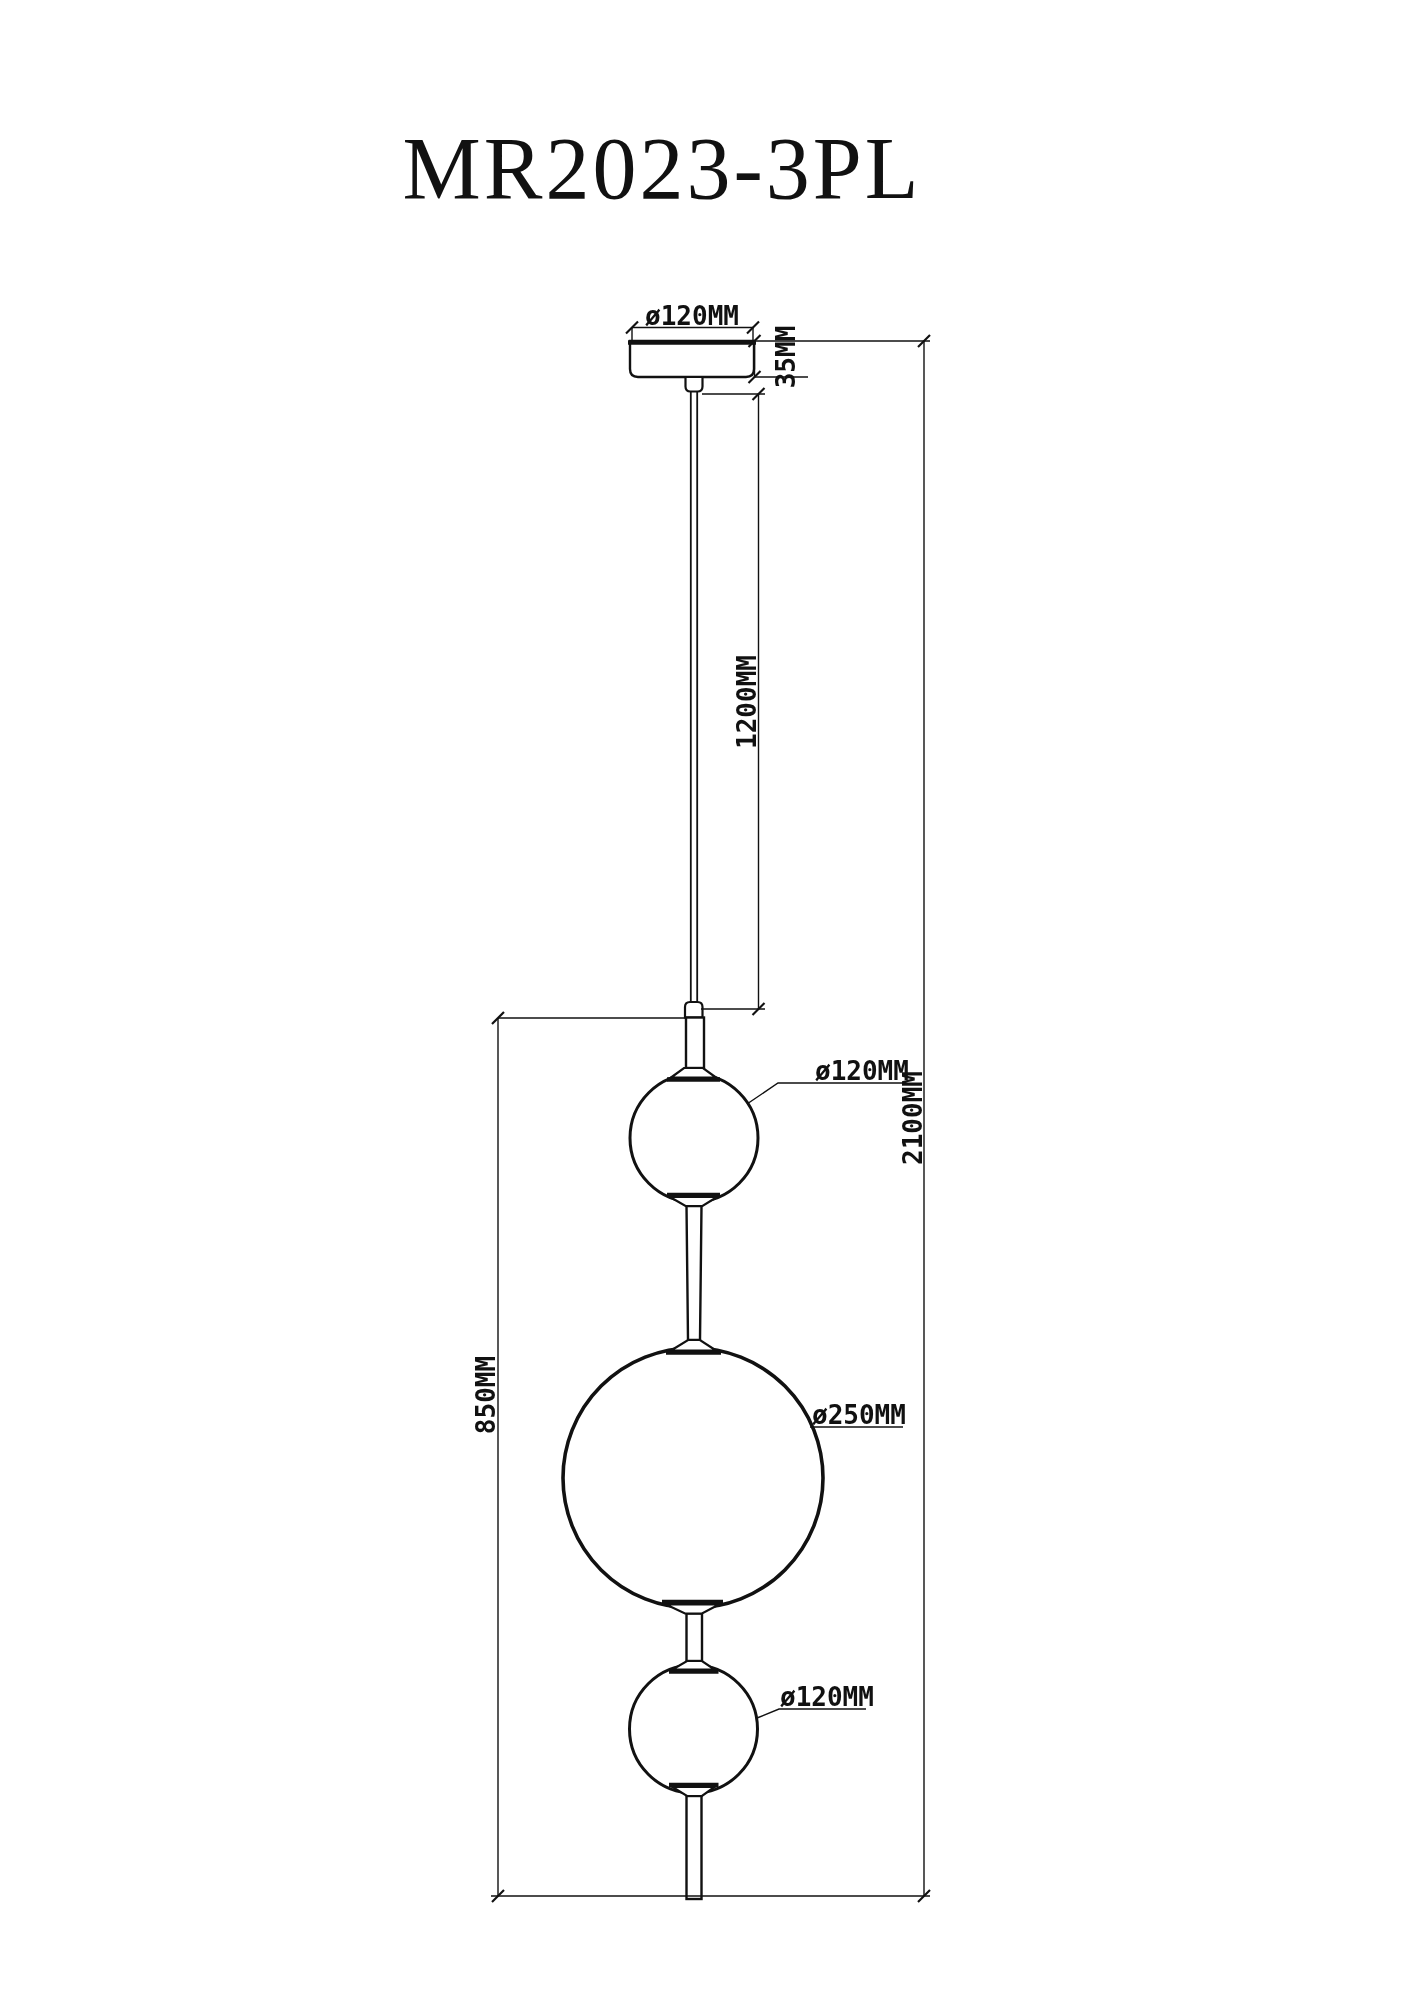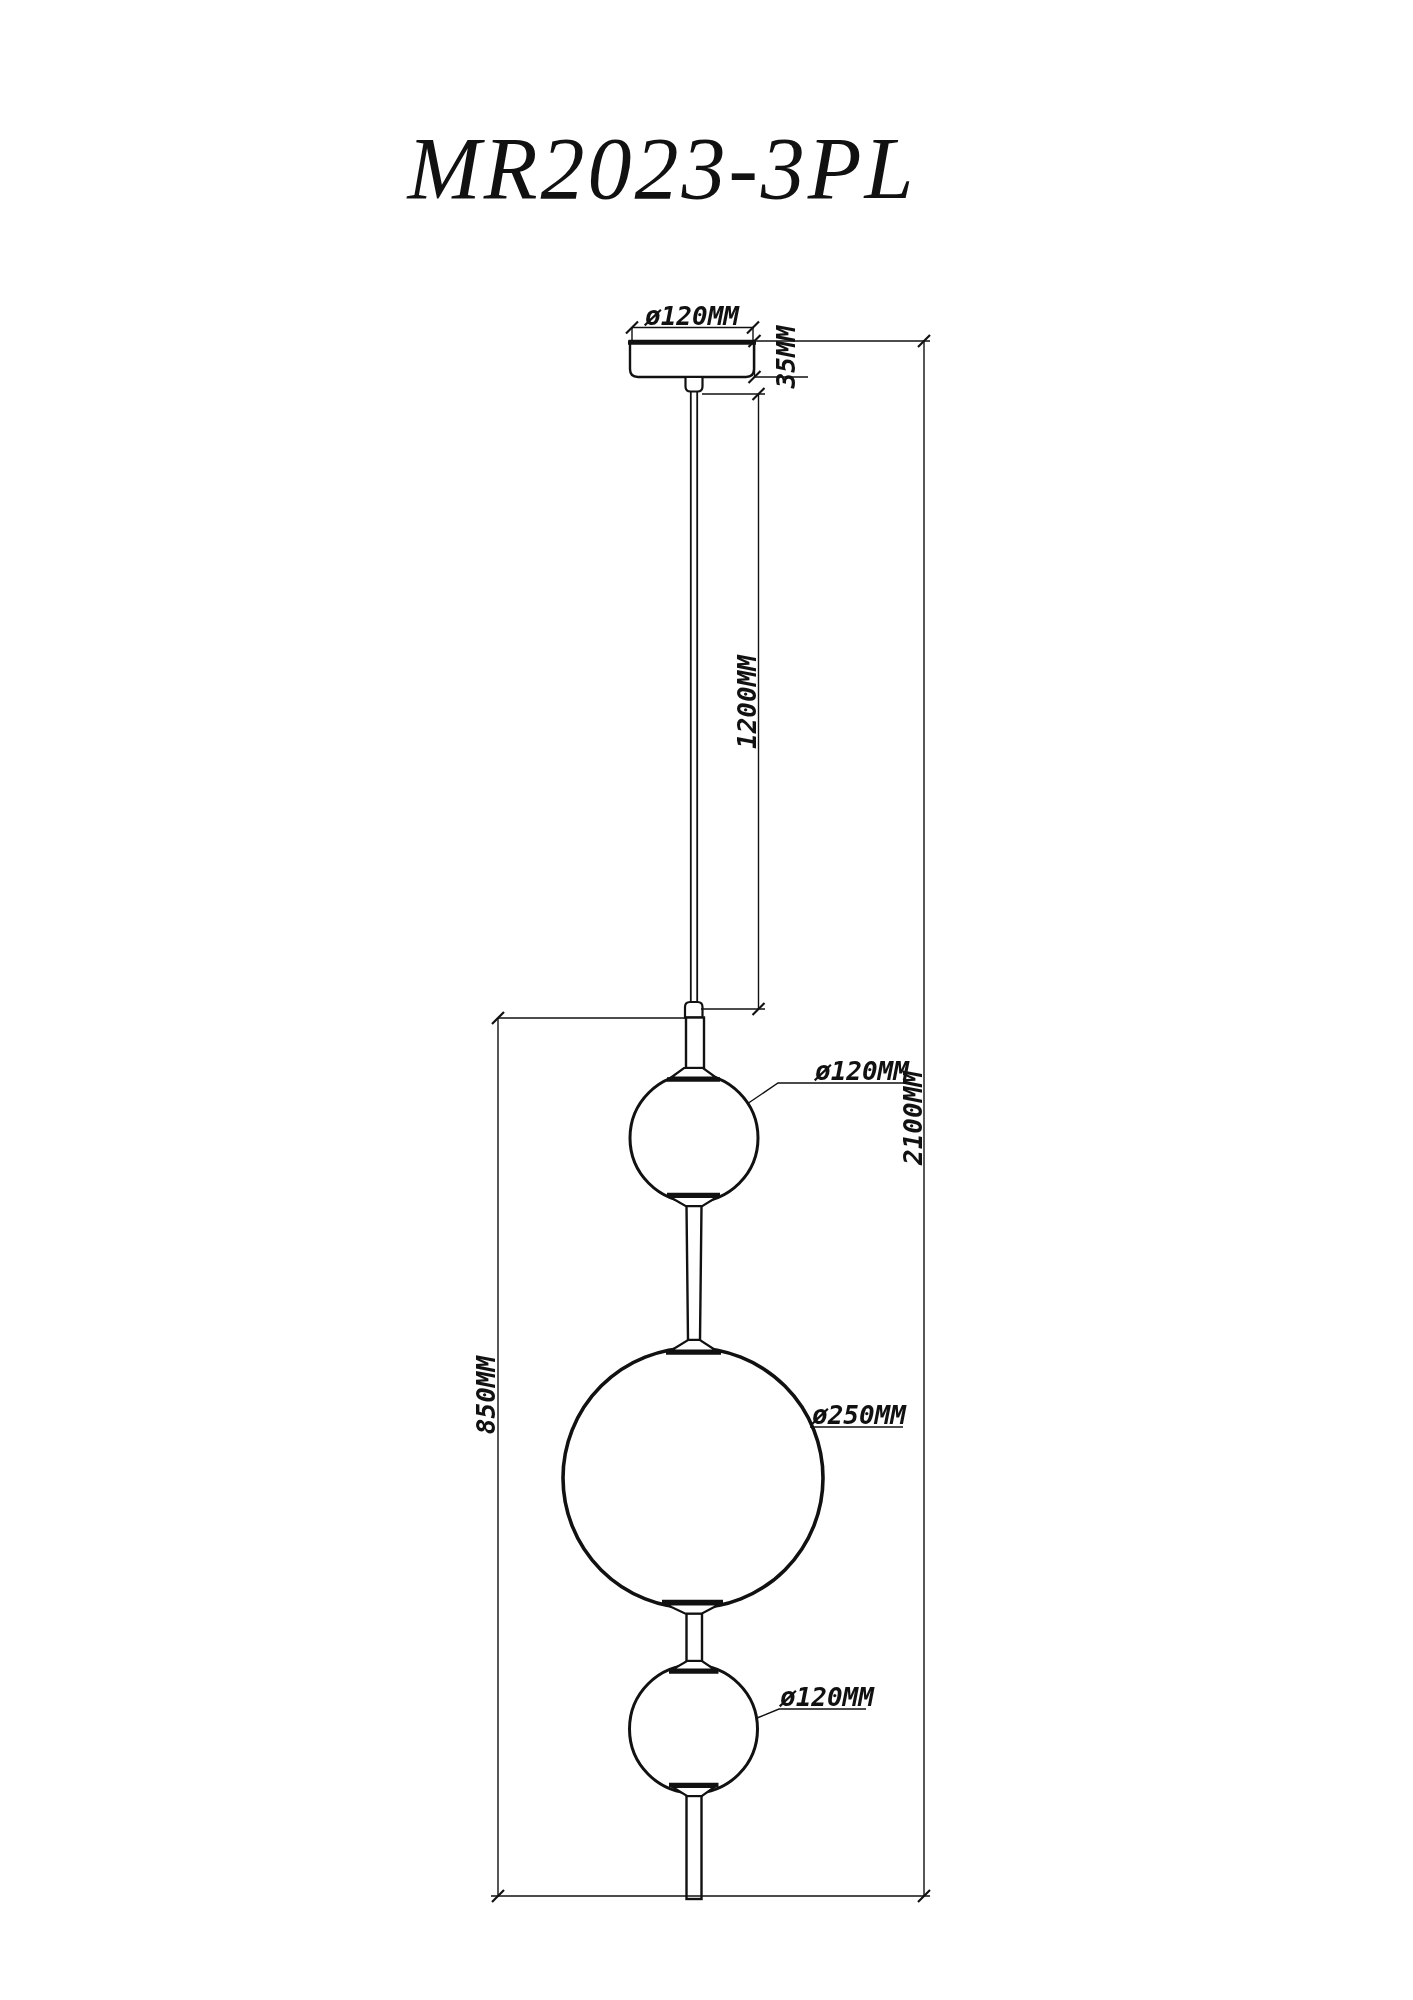--- a/index.html
+++ b/index.html
@@ -1,20 +1,19 @@
 <!DOCTYPE html>
 <html style="--line: #111111; --bg: #ffffff;"><head>
 <meta charset="utf-8">
 <style>
   :root { --line:#111111; --bg:#ffffff; }
   html,body { margin:0; padding:0; background:var(--bg); }
   .page {
     position:relative; width:1413px; height:2000px; background:var(--bg);
     font-family:"Liberation Sans", sans-serif;
-    font-style:italic;
   }
   svg { display:block; }
   .title {
     font-family:"Liberation Serif", serif;
     font-size:88px; letter-spacing:3px; fill:var(--line);
   }
   .dim {
     font-family:"DejaVu Sans Mono", monospace;
     font-weight:bold; font-size:26px; fill:var(--line);
   }

